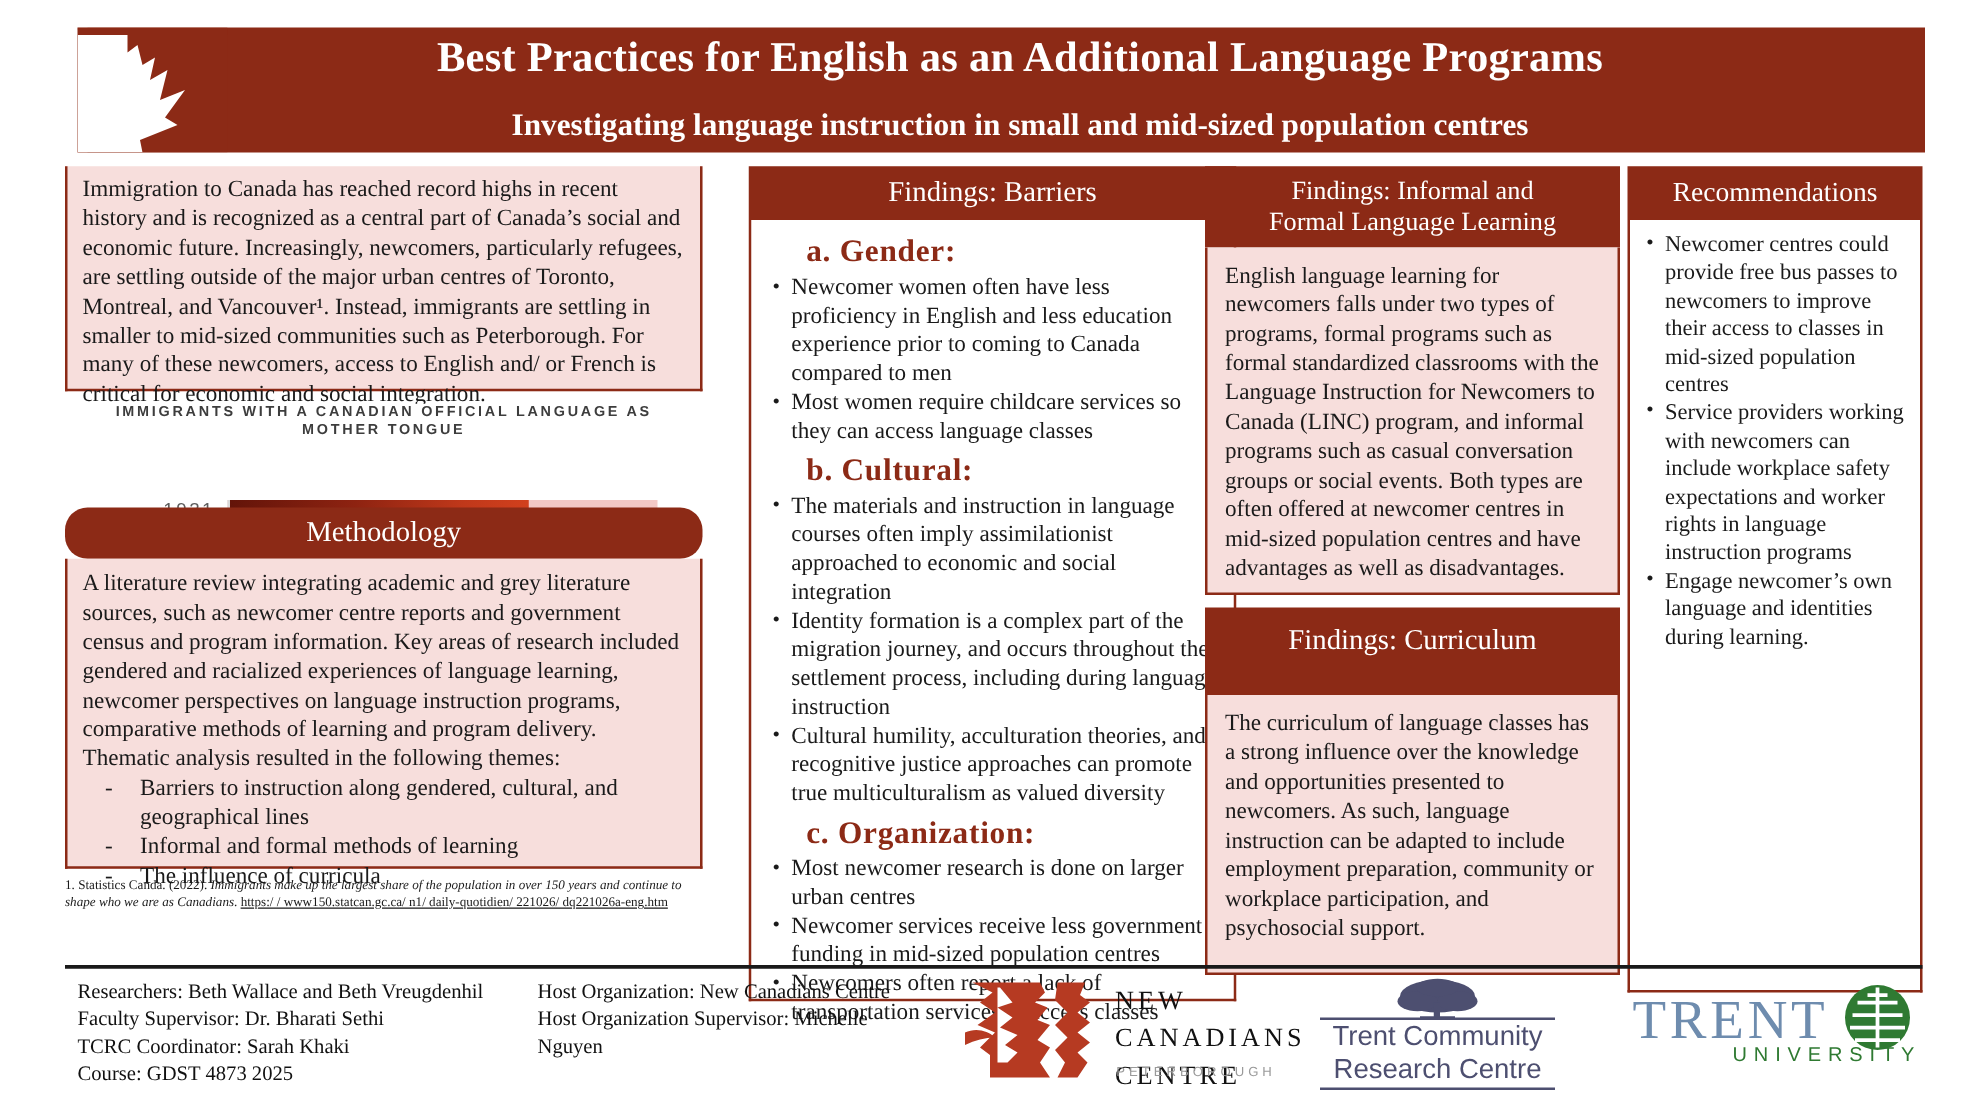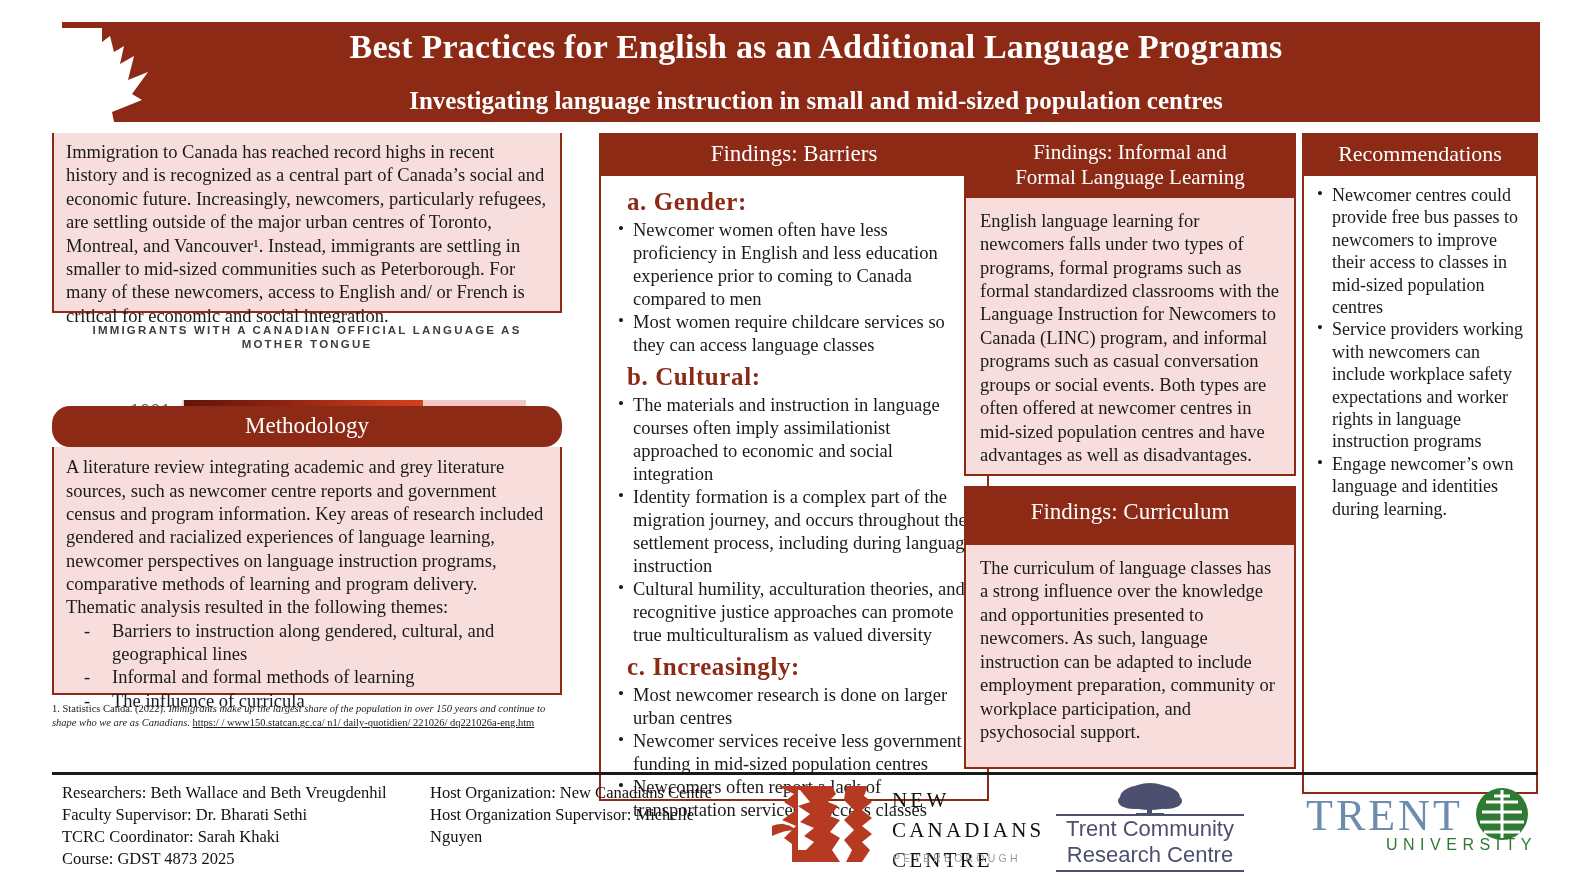--- a/index.html
+++ b/index.html
@@ -176,21 +176,21 @@
     background: #ffffff;
     height: 625px;
     padding: 8px 12px 8px 14px;
     font-size: 18.5px;
   }
   .sub-head {
     color: #8C2A16;
     font-weight: bold;
     font-size: 25px;
     letter-spacing: 0.6px;
-    margin: 4px 0 1px 12px;
+    margin: 4px 0 1px 30px;
   }
   .sub-head.first { margin-top: 2px; }
   ul.bullets {
     margin: 0 0 0 0;
     padding: 0;
     list-style: none;
   }
   ul.bullets li {
     position: relative;
     padding-left: 18px;
@@ -203,21 +203,21 @@
     left: 3px;
     top: -1px;
     font-size: 17px;
   }
 
   
   #col3 { position: absolute; left: 964px; top: 133px; width: 332px; }
   #informal-head { padding-top: 7px; padding-bottom: 8px; }
   #informal-body { height: 278px; padding: 12px 14px; font-size: 18.5px; line-height: 1.27; }
   #curriculum-panel { margin-top: 10px; }
-  #curriculum-head { font-size: 23px; padding-top: 12px; padding-bottom: 20px; }
+  #curriculum-head { font-size: 23px; padding-top: 12px; padding-bottom: 31px; }
   #curriculum-body { height: 224px; padding: 12px 14px; font-size: 18.5px; line-height: 1.27; }
 
   
   #col4 { position: absolute; left: 1302px; top: 133px; width: 236px; }
   #rec-head { font-size: 22px; padding-top: 8px; padding-bottom: 9px; }
   #rec-body {
     background: #ffffff;
     height: 618px;
     padding: 8px 10px 24px 10px;
     font-size: 18px;
@@ -378,21 +378,21 @@
         <ul class="bullets">
           <li>Newcomer women often have less proficiency in English and less education experience prior to coming to Canada compared to men</li>
           <li>Most women require childcare services so they can access language classes</li>
         </ul>
         <div class="sub-head">b. Cultural:</div>
         <ul class="bullets">
           <li>The materials and instruction in language courses often imply assimilationist approached to economic and social integration</li>
           <li>Identity formation is a complex part of the migration journey, and occurs throughout the settlement process, including during language instruction</li>
           <li>Cultural humility, acculturation theories, and recognitive justice approaches can promote true multiculturalism as valued diversity</li>
         </ul>
-        <div class="sub-head">c. Increasingly:</div>
+        <div class="sub-head">c. Organization:</div>
         <ul class="bullets">
           <li>Most newcomer research is done on larger urban centres</li>
           <li>Newcomer services receive less government funding in mid-sized population centres</li>
           <li>Newcomers often report a lack of transportation services to access classes</li>
         </ul>
       </div>
   </div>
 </div>
 
 <div id="col3">

